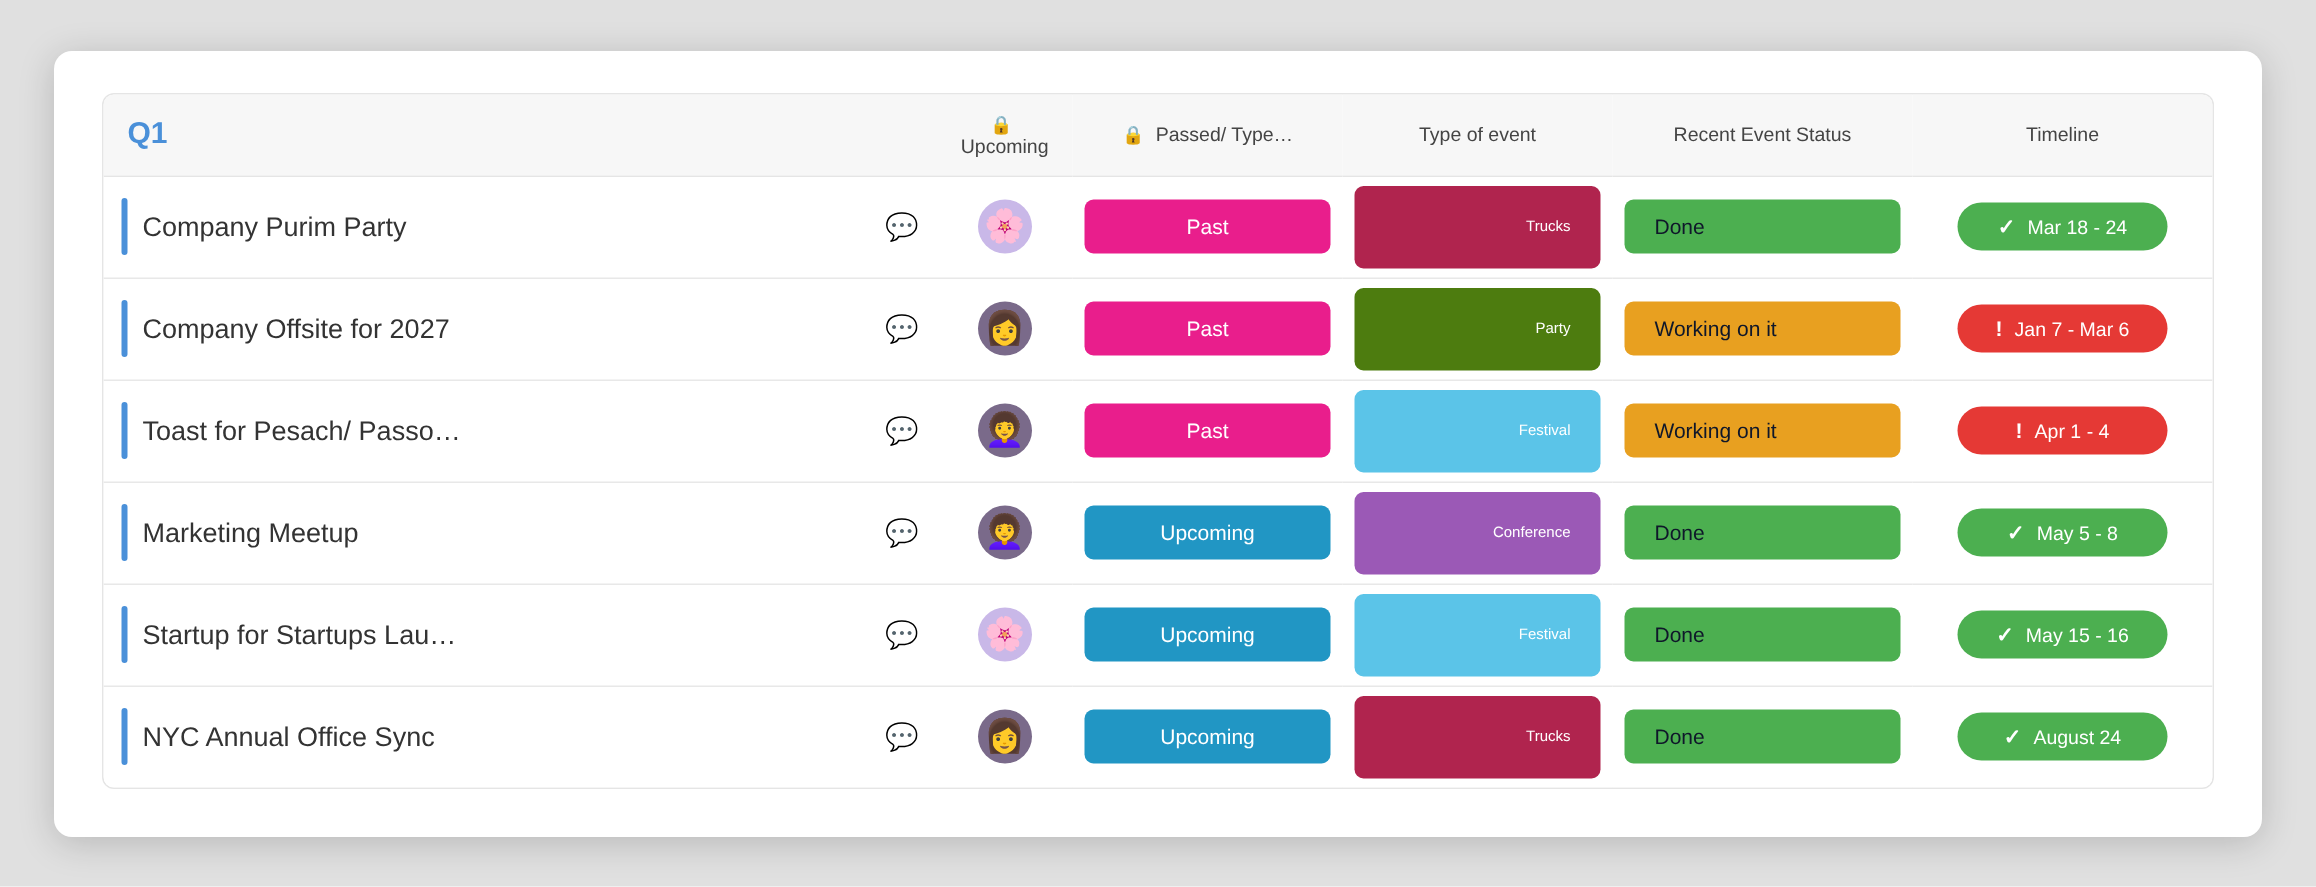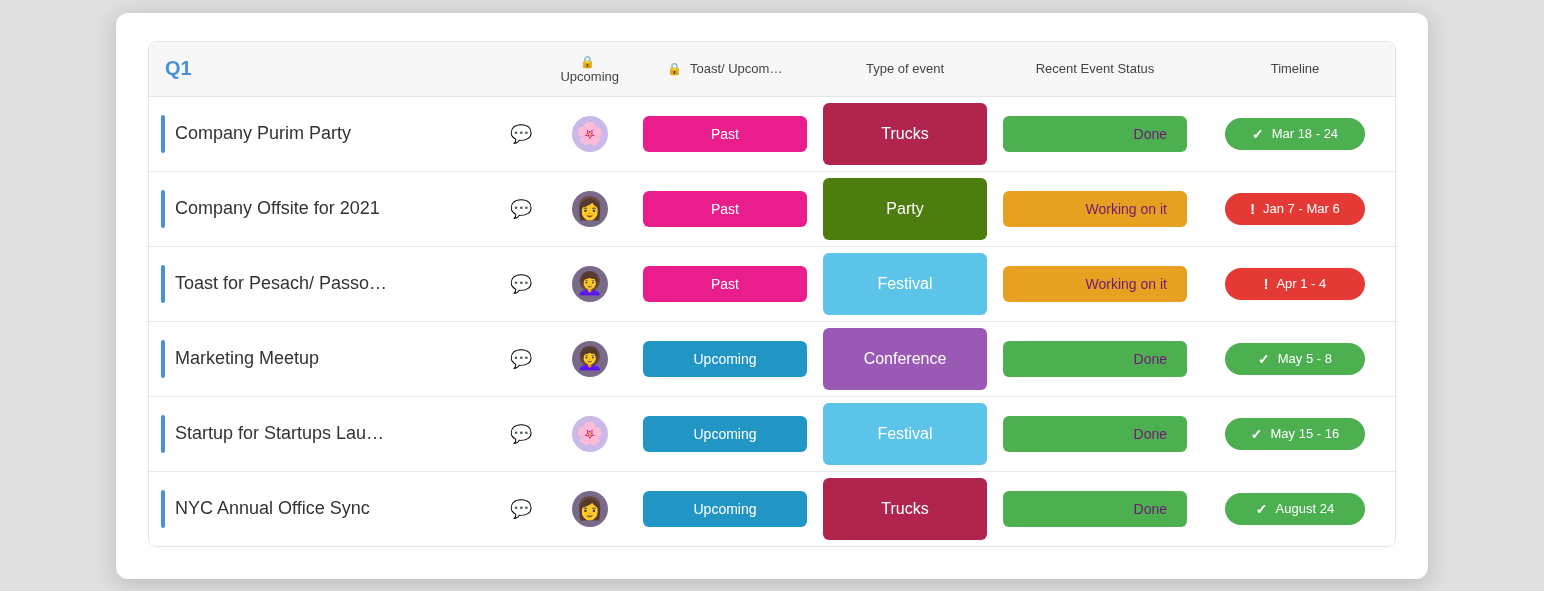--- a/index.html
+++ b/index.html
@@ -8,21 +8,21 @@
       display: flex;
       align-items: center;
       justify-content: center;
       min-height: 100vh;
       font-family: -apple-system, BlinkMacSystemFont, 'Segoe UI', sans-serif;
     }
     .card {
       background: #fff;
       border-radius: 12px;
       box-shadow: 0 4px 24px rgba(0,0,0,0.18);
-      width: 1312px;
+      width: 1472px;
       padding: 28px 32px 32px 32px;
       overflow: hidden;
     }
     .table-wrapper {
       width: 100%;
       border-radius: 8px;
       overflow: hidden;
       border: 1px solid #e5e5e5;
     }
     table {
@@ -108,38 +108,38 @@
       display: block;
       text-align: center;
     }
     .pill-past { background: #e91e8c; }
     .pill-upcoming { background: #2196c4; }
     .type-cell { padding: 6px 8px; text-align: center; }
     .type-pill {
       border-radius: 6px;
       padding: 22px 20px;
       color: #fff;
-      font-size: 16px;
+      font-size: 10px;
       font-weight: 500;
       display: block;
-      text-align: center;
+      text-align: right;
     }
     .type-trucks { background: #b0244e; }
     .type-party { background: #4d7c0f; }
     .type-festival { background: #5bc4e8; }
     .type-conference { background: #9b59b6; }
     .status-event-cell { padding: 6px 8px; text-align: center; }
     .event-status-pill {
       border-radius: 6px;
       padding: 10px 20px;
-      color: #701a75;
+      color: #0f172a;
       font-size: 14px;
       font-weight: 500;
       display: block;
-      text-align: right;
+      text-align: left;
     }
     .es-done { background: #4caf50; }
     .es-working { background: #e8a020; }
     .timeline-cell { padding: 6px 16px; text-align: center; }
     .timeline-pill {
       border-radius: 20px;
       padding: 8px 18px;
       color: #fff;
       font-size: 13px;
       font-weight: 500;
@@ -176,21 +176,21 @@
     <table>
       <thead>
         <tr>
           <th class="q1">Q1</th>
           <th class="col-organizer">
             <span class="lock-icon">🔒</span>
             <span>Upcoming</span>
           </th>
           <th class="col-status">
             <span class="lock-icon">🔒</span>
-            <span>Toast/ Upcom…</span>
+            <span>Passed/ Type…</span>
           </th>
           <th class="col-type">Type of event</th>
           <th class="col-event-status">Recent Event Status</th>
           <th class="col-timeline">Timeline</th>
         </tr>
       </thead>
       <tbody id="table-body">
       <tr>
     <td class="name-td">
       <div class="name-cell">
@@ -215,21 +215,21 @@
       <span class="timeline-pill tl-green">
         <span class="tl-icon">✓</span>
         <span>Mar 18 - 24</span>
       </span>
     </td>
   </tr>
           <tr>
     <td class="name-td">
       <div class="name-cell">
         <div class="blue-bar"></div>
-        <span class="row-name">Company Offsite for 2021</span>
+        <span class="row-name">Company Offsite for 2027</span>
         <span class="comment-icon">💬</span>
       </div>
     </td>
     <td class="organizer-cell col-organizer">
       <div class="avatar" style="background:#7a6a8a;font-size:22px;">👩</div>
     </td>
     <td class="status-cell col-status">
       <span class="status-pill pill-past">Past</span>
     </td>
     <td class="type-cell col-type">

